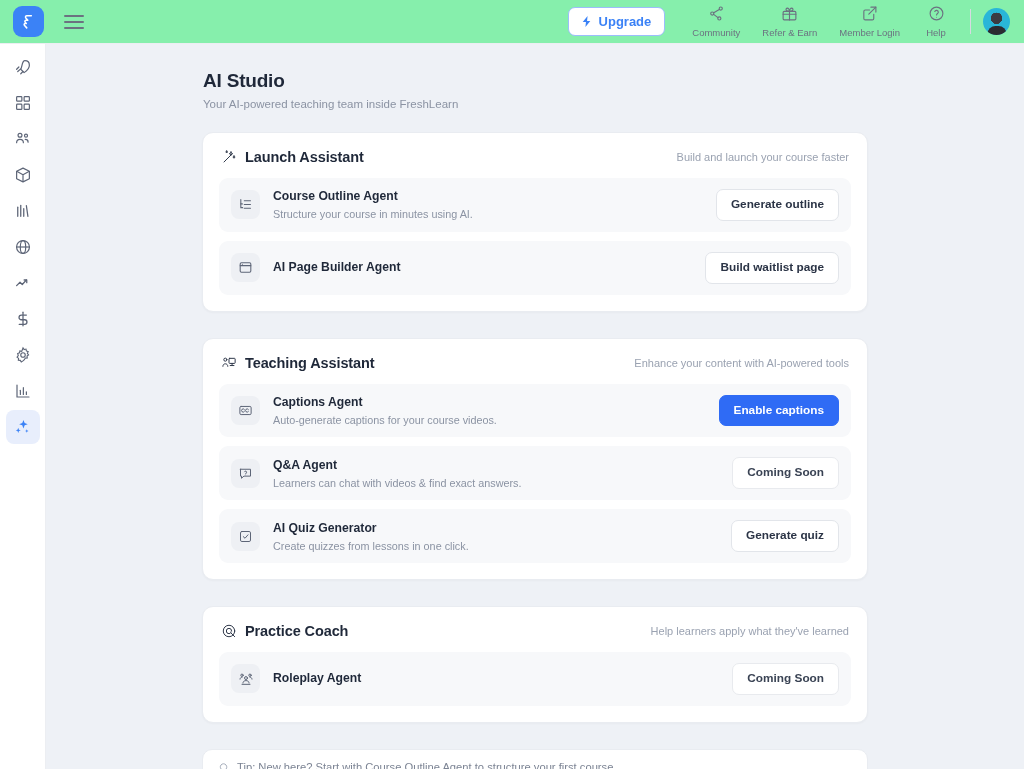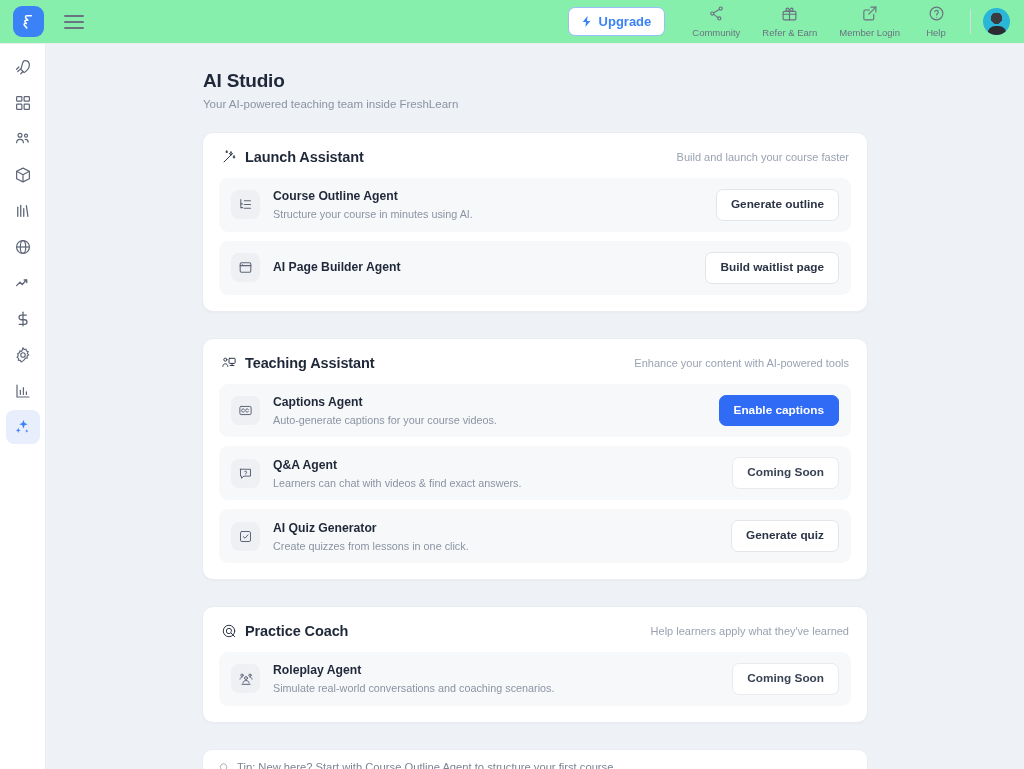--- a/index.html
+++ b/index.html
@@ -429,21 +429,20 @@
                 <circle cx="6" cy="6.4" r="1.8"></circle>
                   <circle cx="18" cy="6.4" r="1.8"></circle>
                   <circle cx="12" cy="10.6" r="2.2"></circle>
                 <path d="M3 12.2c0-1.7 1.3-2.7 3-2.7M18 9.5c1.7 0 3 1 3 2.7"></path>
                 <path d="M7.4 18c0-2.2 1.9-3.6 4.6-3.6s4.6 1.4 4.6 3.6"></path>
                 <line x1="6" y1="20" x2="18" y2="20"></line>
               </svg>
             </div>
             <div class="agent-text">
               <div class="agent-name">Roleplay Agent</div>
-              <div class="agent-desc">Simulate real-world conversations and coaching scenarios.</div>
             </div>
             <button class="btn btn-muted">Coming Soon</button>
           </div>
         </div>
 
         <div class="tip-bar">
           <span>
             <svg width="13" height="13" viewBox="0 0 24 24" fill="none" stroke="#9aa2b1" stroke-width="1.6" stroke-linecap="round" stroke-linejoin="round">
               <path d="M9.3 16.5a6 6 0 1 1 5.4 0v2.2H9.3v-2.2z"></path>
               <line x1="10" y1="21" x2="14" y2="21"></line>

